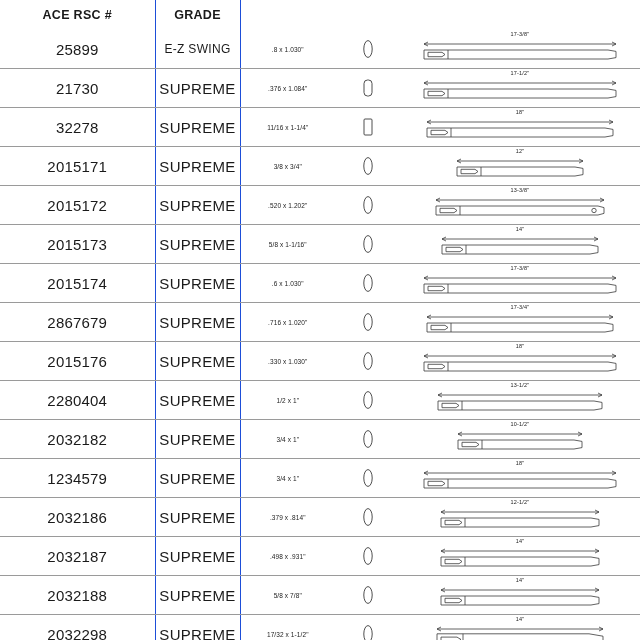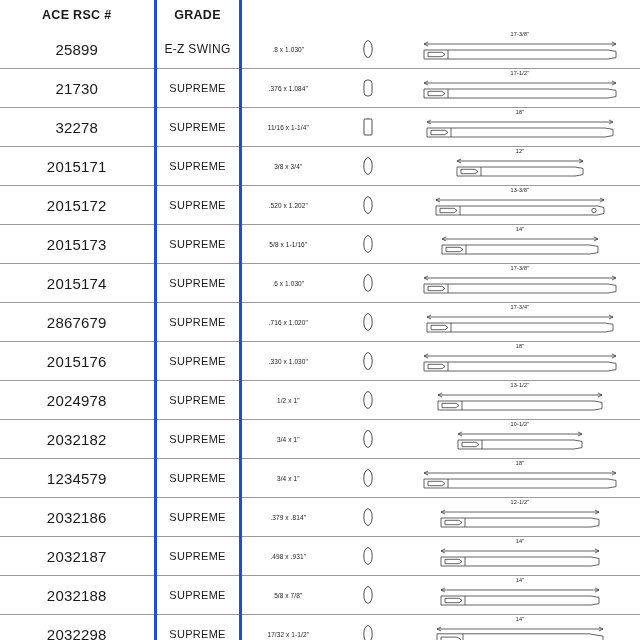--- a/index.html
+++ b/index.html
@@ -30,38 +30,38 @@
   table.catalog col.c-size { width: 95px; }
   table.catalog col.c-profile { width: 65px; }
   table.catalog col.c-draw { width: 240px; }
 
   table.catalog td, table.catalog th {
     border-bottom: 1px solid #9a9a9a;
     padding: 0;
     vertical-align: middle;
     text-align: center;
   }
-  .vline-l { border-left: 3px solid #1d4ed8; }
+  .vline-l { border-left: 1px solid #1d4ed8; }
   .row { height: 38px; }
   .hdr-row { height: 30px; }
 
   .hdr-cell {
     font-size: 12.5px;
     font-weight: bold;
     letter-spacing: .3px;
     text-align: center;
     border-bottom: none !important;
     padding-bottom: 1px;
   }
   .part-num {
     font-size: 15px;
     letter-spacing: .2px;
   }
   .grade {
-    font-size: 11px;
+    font-size: 15px;
     letter-spacing: .3px;
   }
   .grade.small {
     font-size: 12px;
   }
   .size {
     font-size: 6.5px;
     letter-spacing: .1px;
     color: #222;
   }
@@ -355,21 +355,21 @@
                   <path d="M194 4 L190 2 M194 4 L190 6" fill="none" stroke="#3a3a3a" stroke-width="0.8"></path>
                   <path d="M2 10 L186 10 L194 11.4 L194 17.6 L186 19 L2 19 Z" fill="none" stroke="#3a3a3a" stroke-width="0.8"></path>
                   <line x1="26" y1="10" x2="26" y2="19" fill="none" stroke="#3a3a3a" stroke-width="0.8"></line>
                   <path d="M6 12.3 L20 12.3 L23 14.5 L20 16.7 L6 16.7 Z" fill="none" stroke="#3a3a3a" stroke-width="0.8"></path>
                 </svg>
               </div>
             </div>
           </td>
         </tr>
         <tr class="row">
-          <td class="part-num">2024978</td>
+          <td class="part-num">2280404</td>
           <td class="grade vline-l">SUPREME</td>
           <td class="size vline-l">1/2 x 1"</td>
           <td class="profile-cell">
             <div class="profile-wrap">
               <svg width="18" height="26" viewBox="0 0 18 26">
                 <ellipse cx="9" cy="13" rx="4.2" ry="8.4" fill="none" stroke="#3a3a3a" stroke-width="0.9"></ellipse>
               </svg>
             </div>
           </td>
           <td class="draw-cell">

